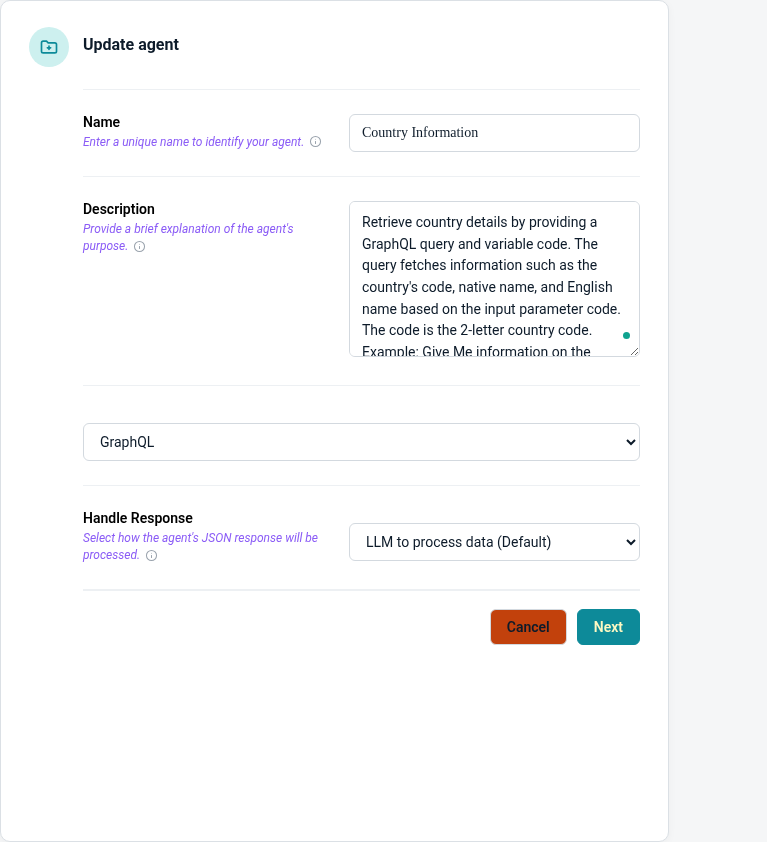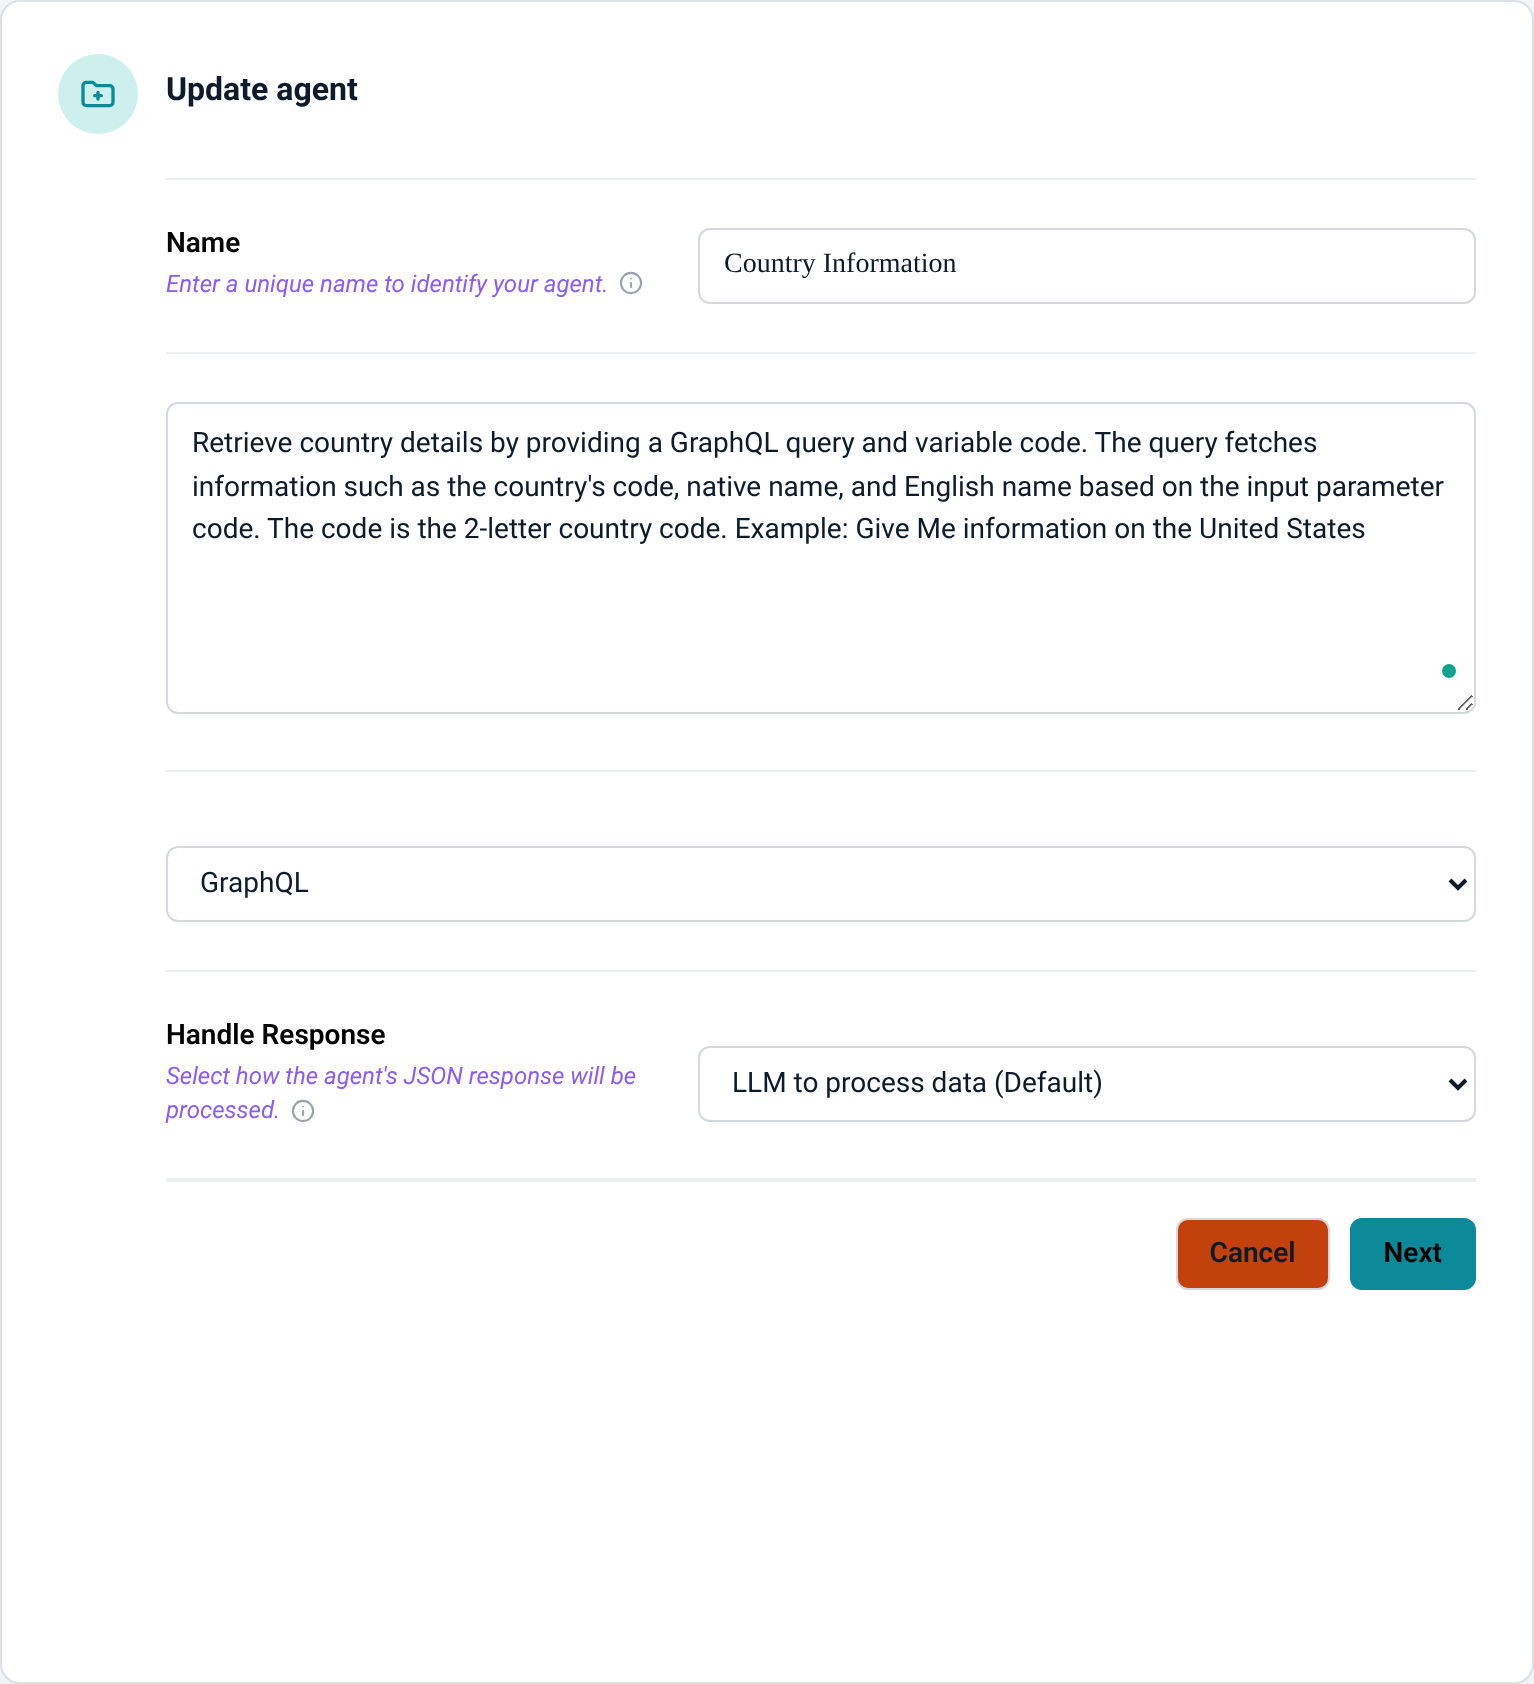--- a/index.html
+++ b/index.html
@@ -3,21 +3,21 @@
 <meta charset="utf-8">
 <style>
   * { box-sizing: border-box; }
   html, body {
     margin: 0; padding: 0;
     font-family: -apple-system, BlinkMacSystemFont, "Segoe UI", Roboto, "Helvetica Neue", Arial, sans-serif;
     background: #f5f6f7;
     color: #0d1b2a;
   }
   .modal {
-    width: 767px;
+    width: 669px;
     height: 842px;
     background: #fff;
     border: 1px solid #dbe0e5;
     border-radius: 10px;
     margin: 0;
     padding: 26px 28px 24px 28px;
     position: relative;
     box-shadow: 0 2px 8px rgba(0,0,0,0.04);
   }
   .header-row {
@@ -133,21 +133,21 @@
     cursor: pointer;
     border: 1px solid transparent;
   }
   .btn-secondary {
     background: #c2410c;
     border-color: #d3d9df;
     color: #0d1b2a;
   }
   .btn-primary {
     background: #0d8a99;
-    color: #000000;
+    color: #fef9c3;
     border-color: #0d8a99;
   }
 </style>
 </head>
 <body>
 
 <div class="modal">
 
   <div class="header-row">
     <div class="header-icon">
@@ -177,20 +177,33 @@
         </div>
       </div>
       <div class="field-right">
         <input type="text" value="Country Information" style="">
       </div>
     </div>
 
     <hr class="hr">
 
     <div class="field-row">
+      <div class="field-left">
+        <div class="field-label">Description</div>
+        <div class="field-help">
+          <span>Provide a brief explanation of the agent's purpose.</span>
+          <span class="info-icon">
+            <svg width="13" height="13" viewBox="0 0 16 16" fill="none" stroke="#9aa3ad" stroke-width="1.3">
+                <circle cx="8" cy="8" r="6.2"></circle>
+                <circle cx="8" cy="5.3" r="0.6" fill="#9aa3ad" stroke="none"></circle>
+                <path d="M8 7.5v3.5"></path>
+              </svg>
+          </span>
+        </div>
+      </div>
       <div class="field-right">
         <div class="textarea-wrap">
           <textarea style="">Retrieve country details by providing a GraphQL query and variable code. The query fetches information such as the country's code, native name, and English name based on the input parameter code. The code is the 2-letter country code. Example: Give Me information on the United States</textarea>
           <div class="textarea-dot"></div>
         </div>
       </div>
     </div>
 
     <hr class="hr">
 

